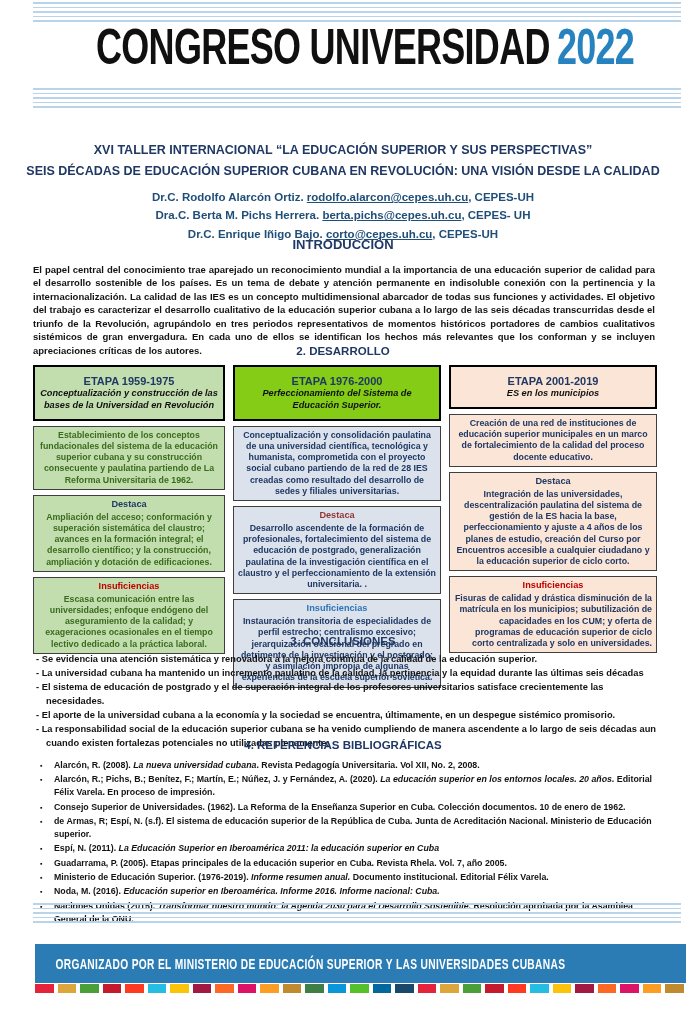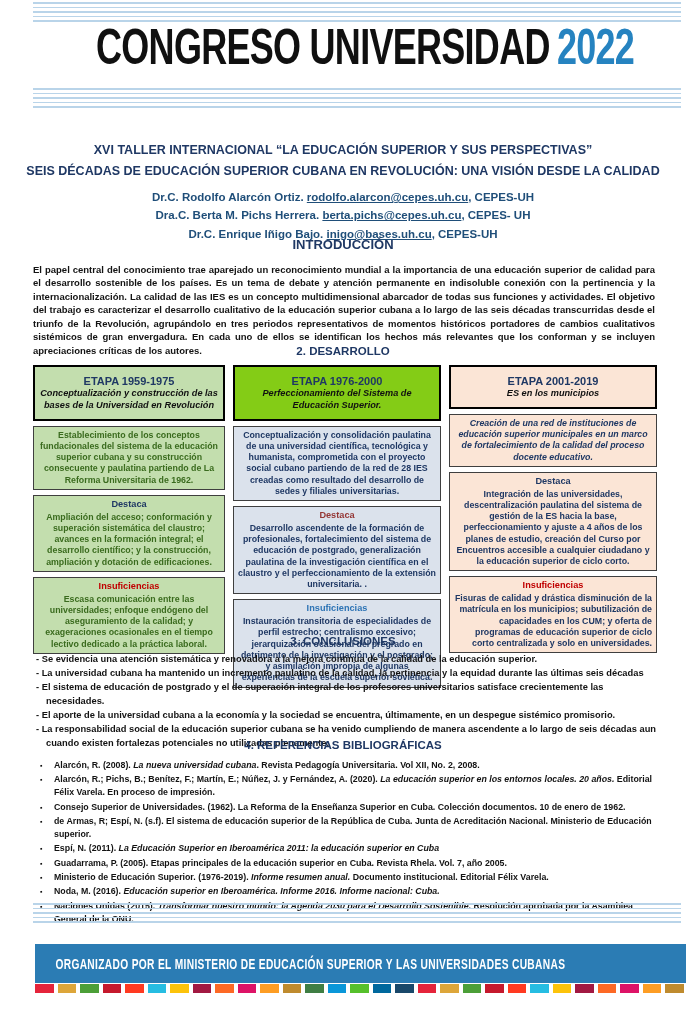--- a/index.html
+++ b/index.html
@@ -92,21 +92,21 @@
     <div class="line" style="background: rgb(185, 212, 233);"></div>
     <div class="line" style="background: rgb(185, 212, 233);"></div>
   </div>
 
 <div class="center-head" id="taller-title">XVI TALLER INTERNACIONAL “LA EDUCACIÓN SUPERIOR Y SUS PERSPECTIVAS”</div>
 <div class="center-head" id="event-subtitle">SEIS DÉCADAS DE EDUCACIÓN SUPERIOR CUBANA EN REVOLUCIÓN: UNA VISIÓN DESDE LA CALIDAD</div>
 
 <div id="authors">
   <div><span>Dr.C. Rodolfo Alarcón Ortiz. </span><a href="#">rodolfo.alarcon@cepes.uh.cu</a><span>, CEPES-UH</span></div>
   <div><span>Dra.C. Berta M. Pichs Herrera. </span><a href="#">berta.pichs@cepes.uh.cu</a><span>, CEPES- UH</span></div>
-  <div><span>Dr.C. Enrique Iñigo Bajo. </span><a href="#">inigo@bases.uh.cu</a><span>, CEPES-UH</span></div>
+  <div><span>Dr.C. Enrique Iñigo Bajo. </span><a href="#">corto@cepes.uh.cu</a><span>, CEPES-UH</span></div>
 </div>
 
 <div class="center-head" id="intro-heading">INTRODUCCIÓN</div>
 <div id="intro-text">El papel central del conocimiento trae aparejado un reconocimiento mundial a la importancia de una educación superior de calidad para el desarrollo sostenible de los países. Es un tema de debate y atención permanente en indisoluble conexión con la pertinencia y la internacionalización. La calidad de las IES es un concepto multidimensional abarcador de todas sus funciones y actividades. El objetivo del trabajo es caracterizar el desarrollo cualitativo de la educación superior cubana a lo largo de las seis décadas transcurridas desde el triunfo de la Revolución, agrupándolo en tres periodos representativos de momentos históricos portadores de cambios cualitativos sistémicos de gran envergadura. En cada uno de ellos se identifican los hechos más relevantes que los conforman y se incluyen apreciaciones críticas de los autores.</div>
 
 <div class="center-head" id="desarrollo-heading">2. DESARROLLO</div>
 <div id="columns">
     <div class="column">
       <div class="box header-box" style="background: rgb(195, 222, 174);">
         <div class="etapa-title" style="color: rgb(31, 56, 100);">ETAPA 1959-1975</div>
@@ -140,21 +140,21 @@
         <div class="box-heading" style="color: rgb(46, 116, 181);">Insuficiencias</div>
         <div style="color: rgb(31, 56, 100);">Instauración transitoria de especialidades de perfil estrecho; centralismo excesivo; jerarquización ocasional del pregrado en detrimento de la investigación y el postgrado; y asimilación impropia de algunas experiencias de la escuela superior soviética.</div>
       </div>
     </div>
     <div class="column">
       <div class="box header-box" style="background: rgb(251, 229, 214);">
         <div class="etapa-title" style="color: rgb(31, 56, 100);">ETAPA 2001-2019</div>
         <div class="etapa-subtitle">ES en los municipios</div>
       </div>
       <div class="box" style="background: rgb(251, 229, 214);">
-        <div style="color: rgb(31, 56, 100); font-style: italic;">Creación de una red de instituciones de educación superior municipales en un marco de fortalecimiento de la calidad del proceso docente educativo.</div>
+        <div style="color: rgb(31, 56, 100);">Creación de una red de instituciones de educación superior municipales en un marco de fortalecimiento de la calidad del proceso docente educativo.</div>
       </div>
       <div class="box" style="background: rgb(251, 229, 214);">
         <div class="box-heading" style="color: rgb(31, 56, 100);">Destaca</div>
         <div style="color: rgb(31, 56, 100);">Integración de las universidades, descentralización paulatina del sistema de gestión de la ES hacia la base, perfeccionamiento y ajuste a 4 años de los planes de estudio, creación del Curso por Encuentros accesible a cualquier ciudadano y la educación superior de ciclo corto.</div>
       </div>
       <div class="box" style="background: rgb(251, 229, 214);">
         <div class="box-heading" style="color: rgb(192, 0, 0);">Insuficiencias</div>
         <div style="color: rgb(31, 56, 100); text-align: right;">Fisuras de calidad  y drástica disminución de la matrícula en los municipios; subutilización de capacidades en los CUM; y oferta  de programas de educación superior de ciclo corto centralizada y solo en universidades.</div>
       </div>
     </div>

